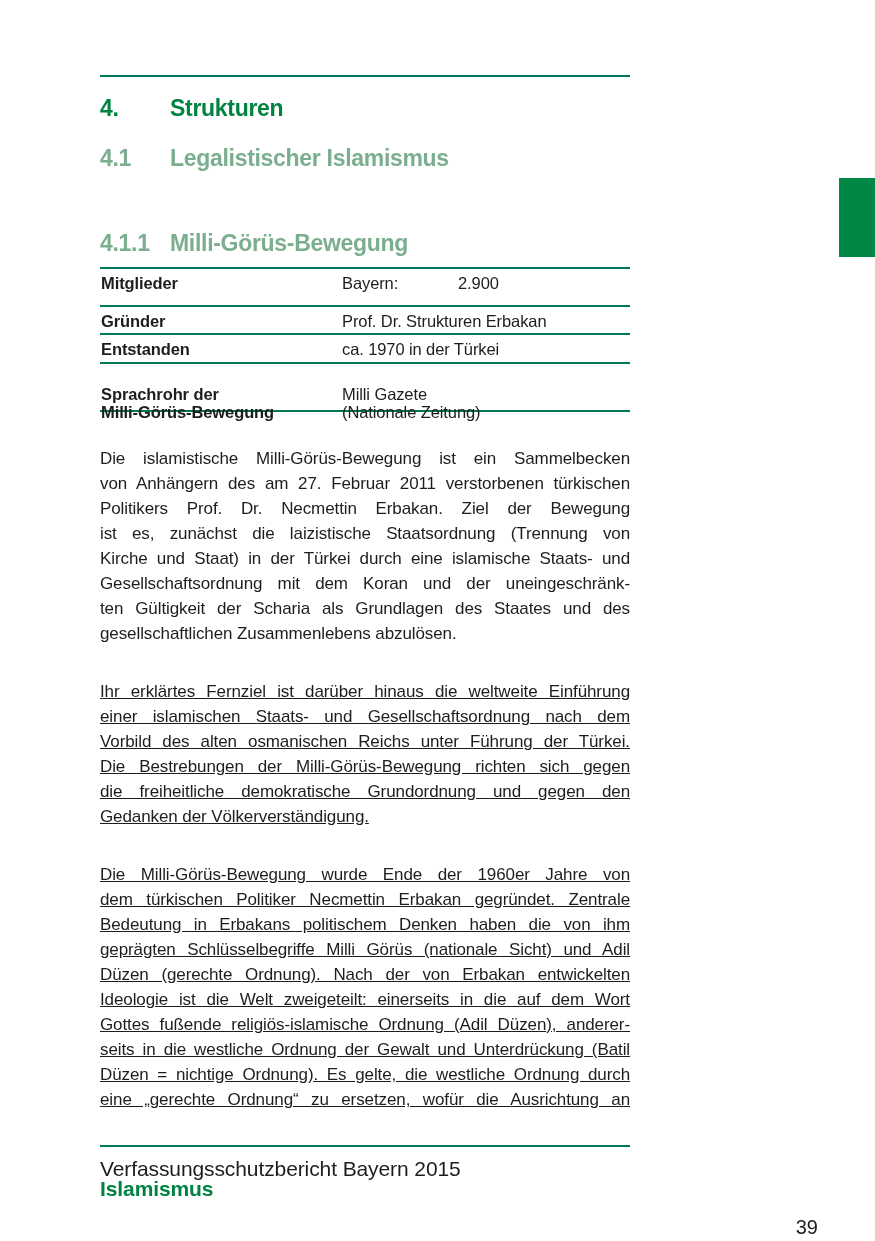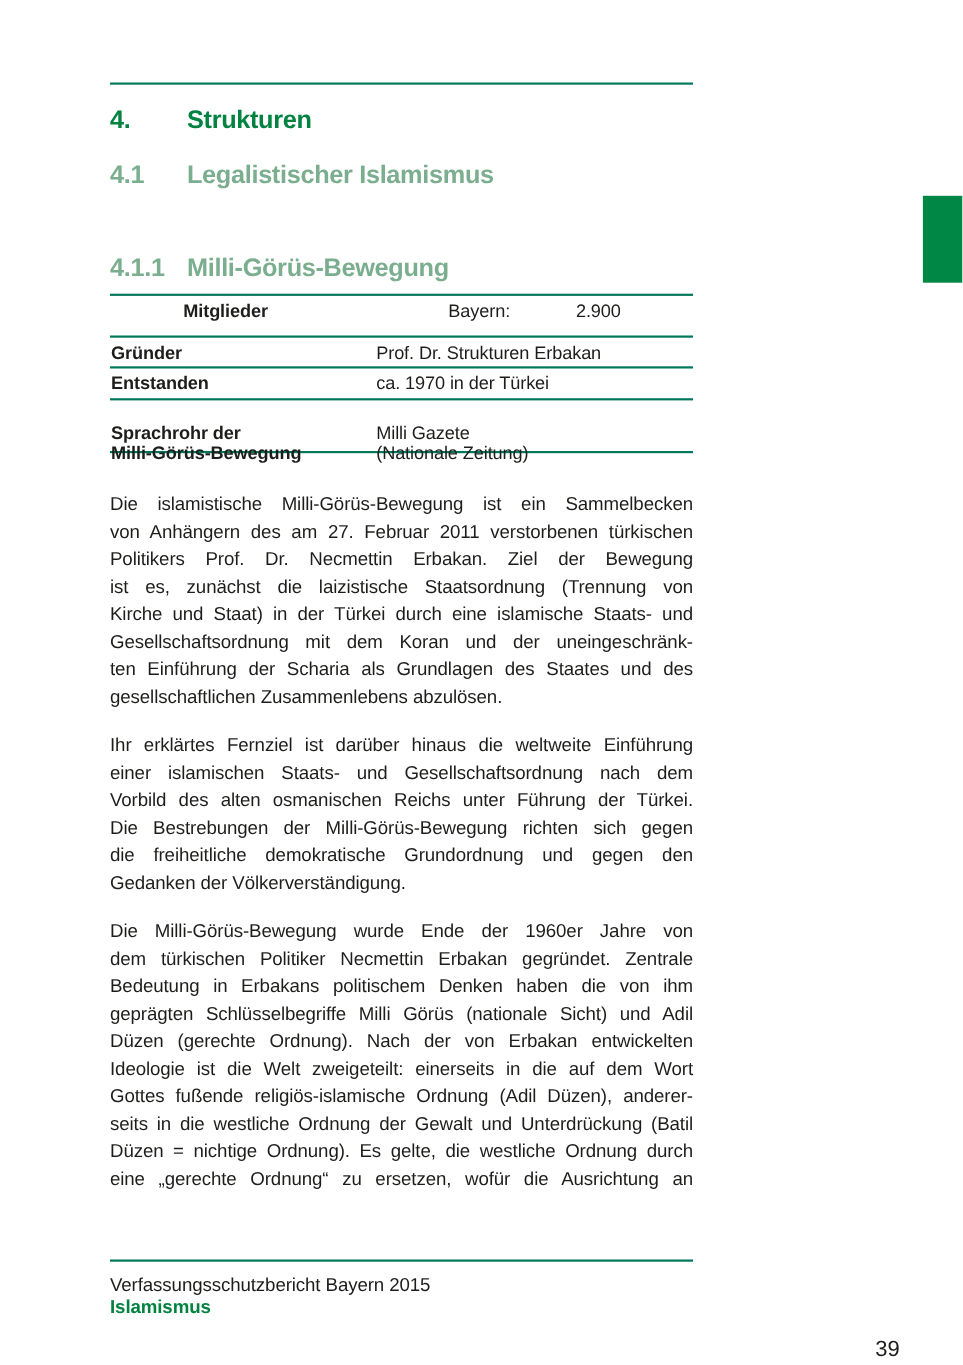--- a/index.html
+++ b/index.html
@@ -26,31 +26,31 @@
     font-weight:bold;font-size:23px;line-height:26px;letter-spacing:-0.3px;}
   .heading .hnum{width:70px;flex:0 0 70px;}
   .h1{top:95px;color:var(--dkgreen);}
   .h2{top:145px;color:var(--ltgreen);}
   .h3{top:206px;color:var(--ltgreen);margin-top:24px;}
 
   .infobox{position:absolute;left:100px;top:267px;width:530px;
     border-bottom:2px solid var(--rule);font-size:16.5px;letter-spacing:-0.1px;}
   .irow{display:flex;border-top:2px solid var(--rule);padding-top:6px;line-height:17px;}
   .irow .ilabel{width:242px;flex:0 0 242px;font-weight:bold;padding-left:1px;}
-  .r1{height:19px;justify-content:center;} .r2{height:28px;margin-top:19px;} .r3{height:29px;}
+  .r1{height:19px;} .r2{height:28px;margin-top:19px;} .r3{height:29px;}
   .r4{height:48px;padding-top:21px;line-height:18px;}
   .vkey{display:inline-block;width:116px;}
 
   .bodytext{position:absolute;left:100px;top:446px;width:530px;
     font-size:17px;line-height:25px;letter-spacing:-0.1px;color:var(--ink);}
-  .para + .para{margin-top:19px;}
+  .para + .para{margin-top:33px;text-decoration:underline;}
   .tline{text-align:justify;text-align-last:justify;white-space:normal;}
   .tline.last{text-align-last:left;}
 
-  .footer{position:absolute;left:100px;top:1159px;font-size:17px;line-height:20px;letter-spacing:-0.1px;}
+  .footer{position:absolute;left:100px;top:1159px;font-size:21px;line-height:20px;letter-spacing:-0.1px;}
   .footer .f2{font-weight:bold;color:var(--dkgreen);}
   .pagenum{position:absolute;right:57px;top:1212px;font-size:20px;line-height:30px;color:var(--ink);}
 </style>
 </head>
 <body>
 
 <div class="page">
 
   <div class="side-tab"></div>
 
@@ -97,21 +97,21 @@
   </div>
 
   <div class="bodytext">
     <div class="para">
         <div class="tline">Die islamistische Milli-Görüs-Bewegung ist ein Sammelbecken</div>
         <div class="tline">von Anhängern des am 27. Februar 2011 verstorbenen türkischen</div>
         <div class="tline">Politikers Prof. Dr. Necmettin Erbakan. Ziel der Bewegung</div>
         <div class="tline">ist es, zunächst die laizistische Staatsordnung (Trennung von</div>
         <div class="tline">Kirche und Staat) in der Türkei durch eine islamische Staats- und</div>
         <div class="tline">Gesellschaftsordnung mit dem Koran und der uneingeschränk-</div>
-        <div class="tline">ten Einführung der Scharia als Grundlagen des Staates und des</div>
+        <div class="tline">ten Gültigkeit der Scharia als Grundlagen des Staates und des</div>
         <div class="tline last">gesellschaftlichen Zusammenlebens abzulösen.</div>
       </div>
     <div class="para">
         <div class="tline">Ihr erklärtes Fernziel ist darüber hinaus die weltweite Einführung</div>
         <div class="tline">einer islamischen Staats- und Gesellschaftsordnung nach dem</div>
         <div class="tline">Vorbild des alten osmanischen Reichs unter Führung der Türkei.</div>
         <div class="tline">Die Bestrebungen der Milli-Görüs-Bewegung richten sich gegen</div>
         <div class="tline">die freiheitliche demokratische Grundordnung und gegen den</div>
         <div class="tline last">Gedanken der Völkerverständigung.</div>
       </div>

